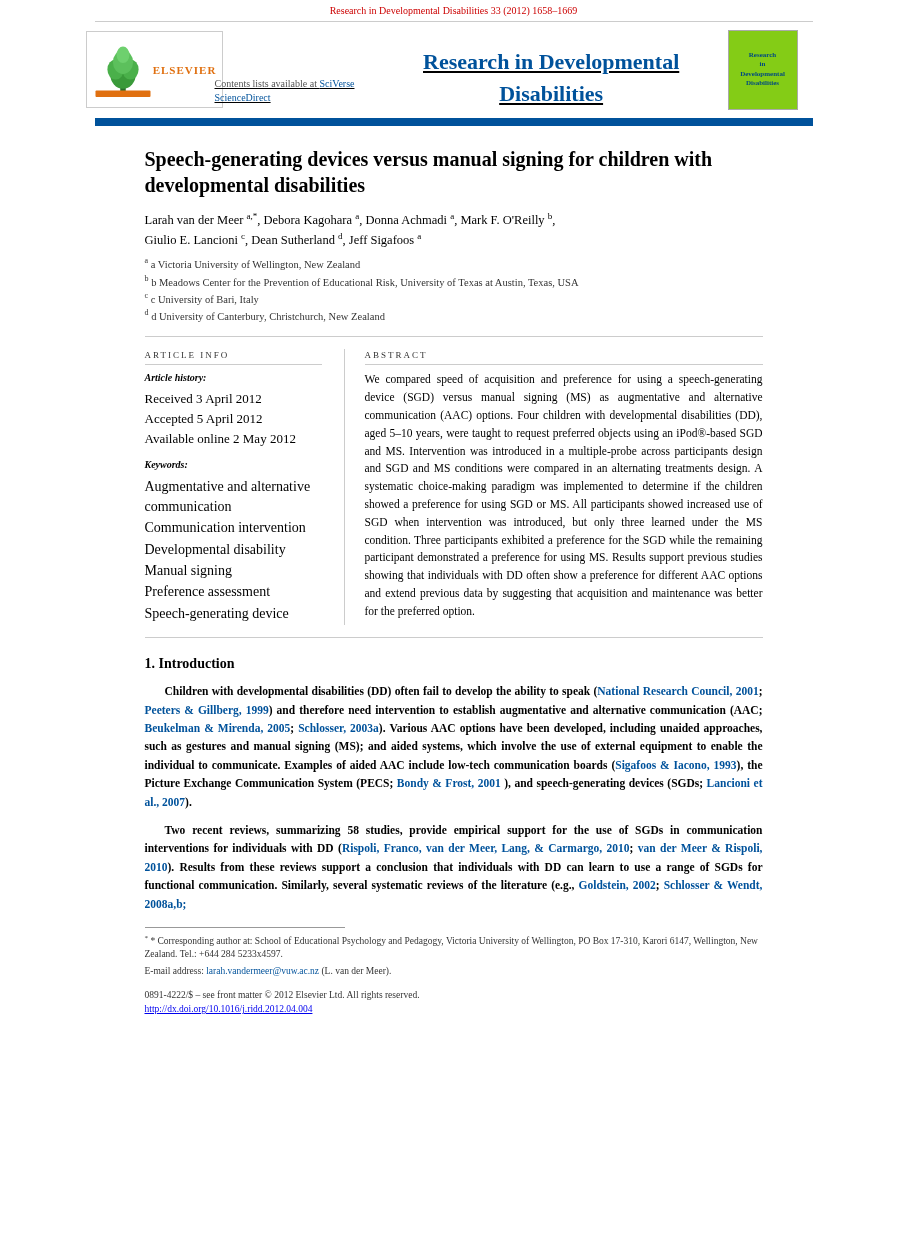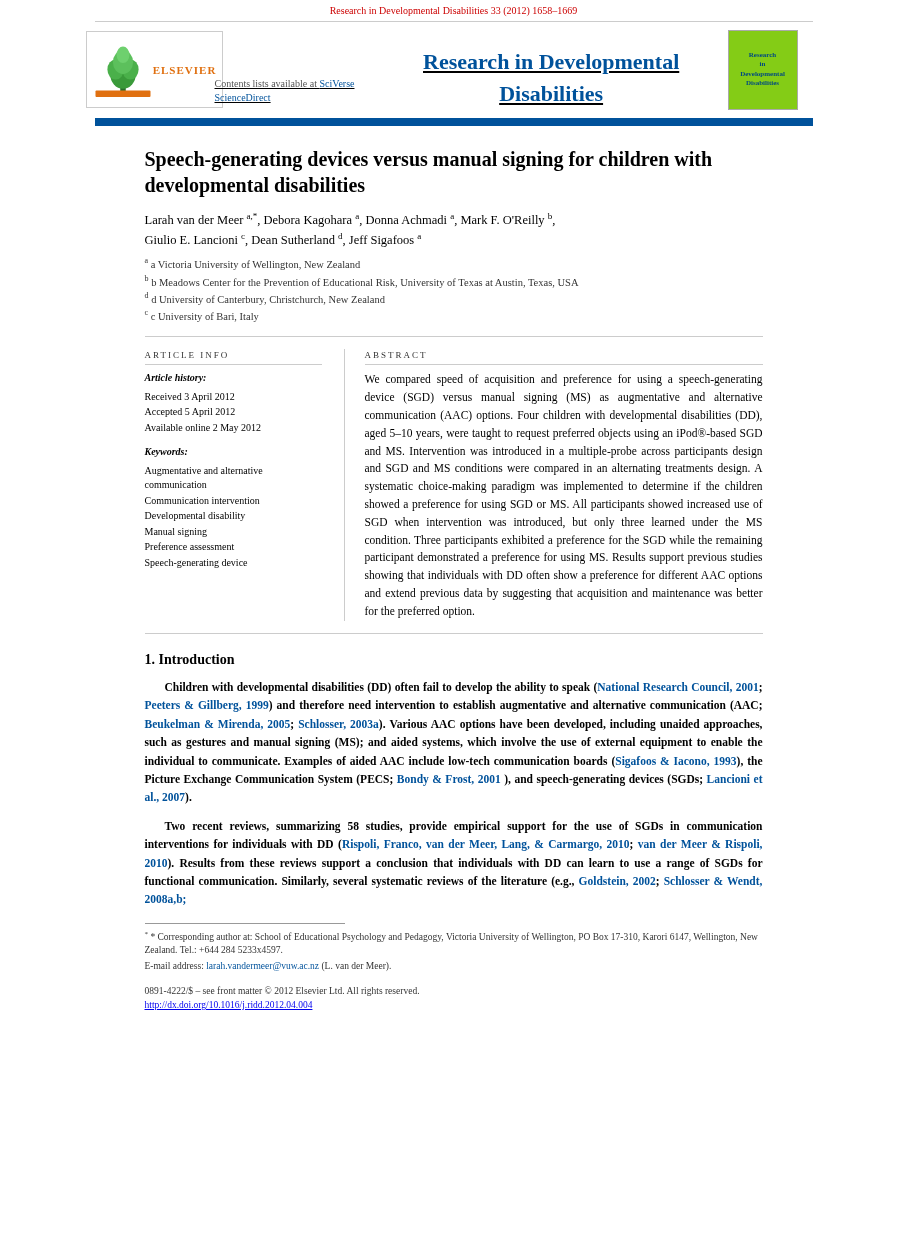--- a/index.html
+++ b/index.html
@@ -168,32 +168,32 @@
       padding-bottom: 2px;
       margin-bottom: 6px;
     }
     .article-info-label {
       font-size: 10px;
       font-style: italic;
       font-weight: bold;
       margin-bottom: 4px;
     }
     .article-info-item {
-      font-size: 10px;
+      font-size: 13px;
       margin-bottom: 1px;
     }
     .keywords-label {
       font-size: 10px;
       font-style: italic;
       font-weight: bold;
       margin-top: 10px;
       margin-bottom: 4px;
     }
     .keyword-item {
-      font-size: 10px;
+      font-size: 14px;
       margin-bottom: 1px;
     }
     .abstract-text {
       font-size: 11.5px;
       line-height: 1.55;
       text-align: justify;
     }
     .copyright {
       font-size: 10px;
       text-align: right;
@@ -301,22 +301,22 @@
     <div class="article-title">Speech-generating devices versus manual signing for children with developmental disabilities</div>
 
     <div class="authors">
       <span>Larah van der Meer <sup>a,*</sup>, Debora Kagohara <sup>a</sup>, Donna Achmadi <sup>a</sup>, Mark F. O'Reilly <sup>b</sup>,<br>
       Giulio E. Lancioni <sup>c</sup>, Dean Sutherland <sup>d</sup>, Jeff Sigafoos <sup>a</sup></span>
     </div>
 
     <div class="affiliations">
       <div><sup>a</sup> <span>a Victoria University of Wellington, New Zealand</span></div>
       <div><sup>b</sup> <span>b Meadows Center for the Prevention of Educational Risk, University of Texas at Austin, Texas, USA</span></div>
+      <div><sup>c</sup> <span>c University of Bari, Italy</span></div>
       <div><sup>d</sup> <span>d University of Canterbury, Christchurch, New Zealand</span></div>
-      <div><sup>c</sup> <span>c University of Bari, Italy</span></div>
     </div>
 
     <hr class="divider-line">
 
     <div class="two-col">
       <div class="left-col">
         <div class="section-header">Article Info</div>
 
         <div class="article-info-label">Article history:</div>
         <div class="article-info-item">Received 3 April 2012</div>

